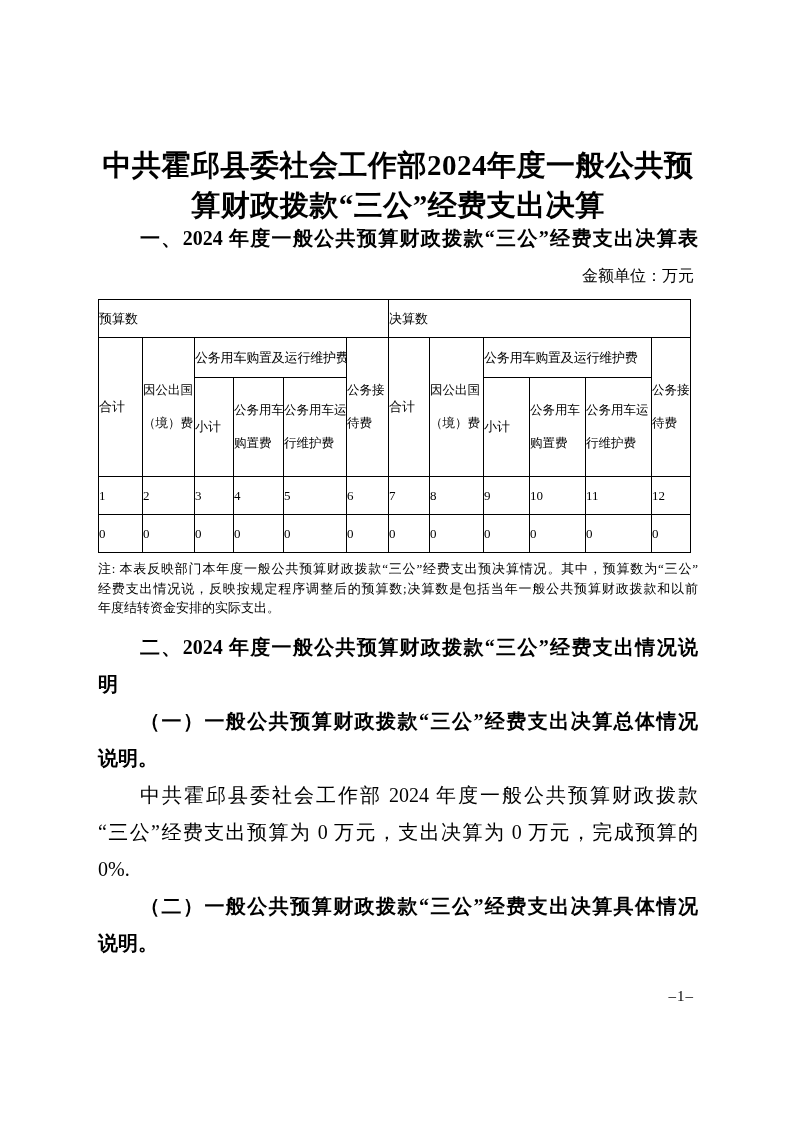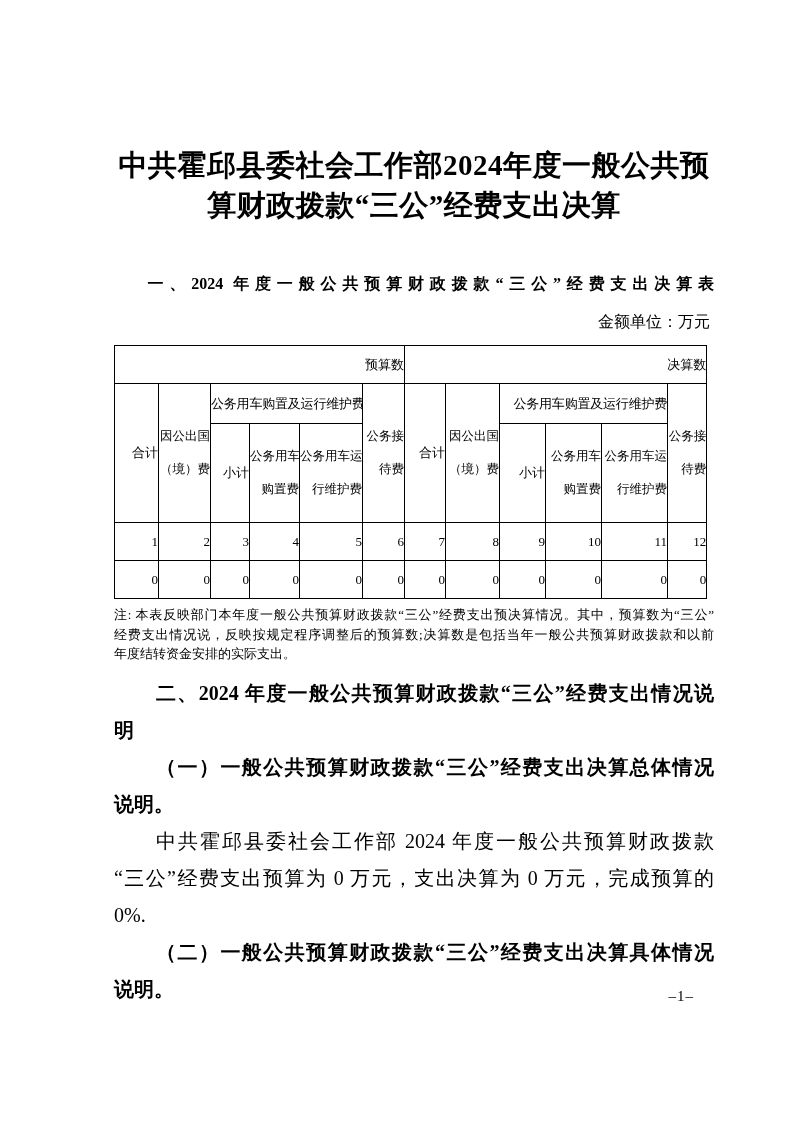--- a/index.html
+++ b/index.html
@@ -1,39 +1,39 @@
 <!DOCTYPE html>
 <html><head>
 <meta charset="utf-8">
 <style>
   * { margin:0; padding:0; box-sizing:border-box; }
   html,body { background:#ffffff; }
   body {
     width:793px; height:1122px; position:relative; overflow:hidden;
     color:#000; font-family:"Liberation Serif","DejaVu Serif",serif;
   }
-  .content { position:absolute; left:114px; top:0; width:600px; }
+  .content { position:absolute; left:98px; top:0; width:600px; }
 
   .doc-title {
     margin-top:145px; font-size:29px; font-weight:bold;
     line-height:40px; text-align:center; letter-spacing:0.5px;
   }
 
   .s1-heading {
-    margin-top:46px; font-size:16px; font-weight:bold; line-height:26px;
+    font-size:20px; font-weight:bold; line-height:26px;
     text-indent:2.1em; text-align:justify; text-align-last:justify;
   }
 
   .unit-line { margin-top:15px; font-size:16px; text-align:right; padding-right:4px; }
 
   table.sangong {
     margin-top:12px; width:592px; border-collapse:collapse; table-layout:fixed;
   }
   table.sangong td {
-    border:1px solid #000; text-align:right; vertical-align:middle;
+    border:1px solid #000; text-align:left; vertical-align:middle;
     font-size:13px; padding:0; overflow:hidden;
   }
   .r1 td { height:38px; font-size:13.5px; }
   .hdr { font-size:12.5px;margin-left:23px; }
   .hl { line-height:33px; font-size:12.5px; white-space:nowrap; }
   .span-cell { height:40px; font-size:12.5px; white-space:nowrap; letter-spacing:-0.2px; }
   .r3 td { height:99px; }
   .r4 td { height:38px; }
   .r5 td { height:38px; text-align:left; padding-left:2px; }
 

